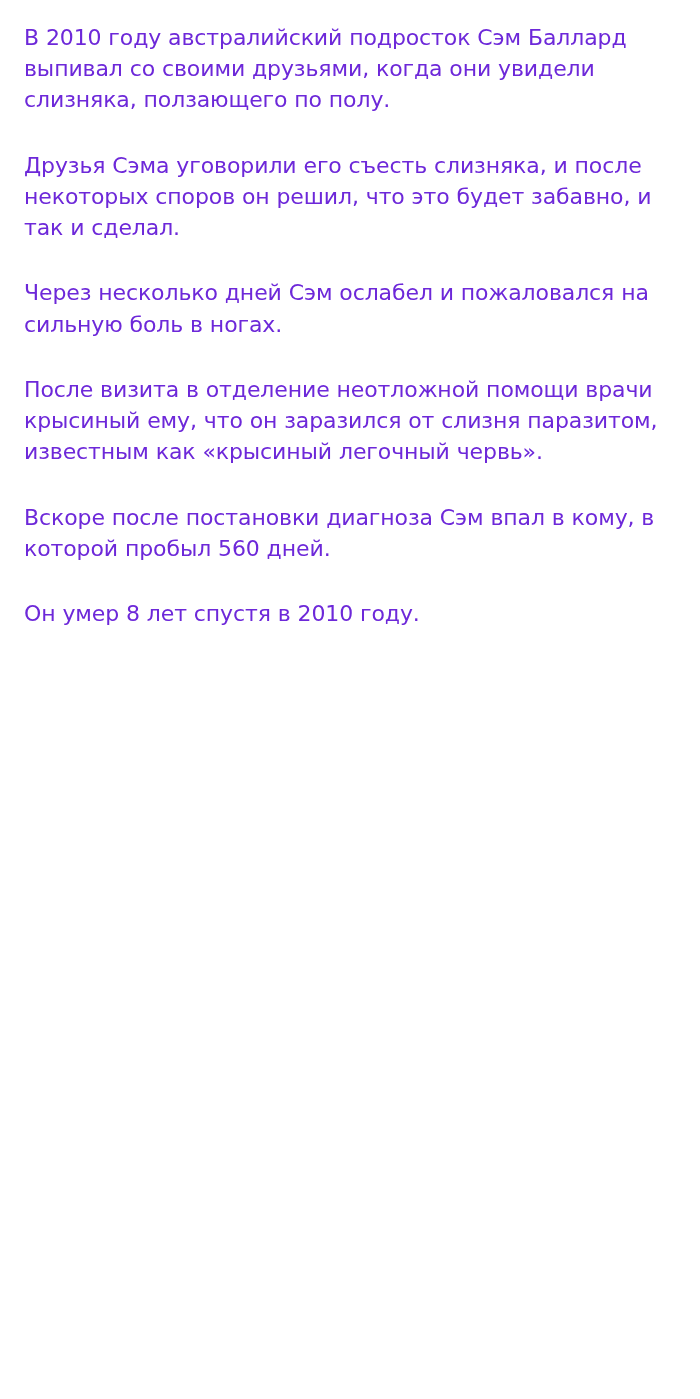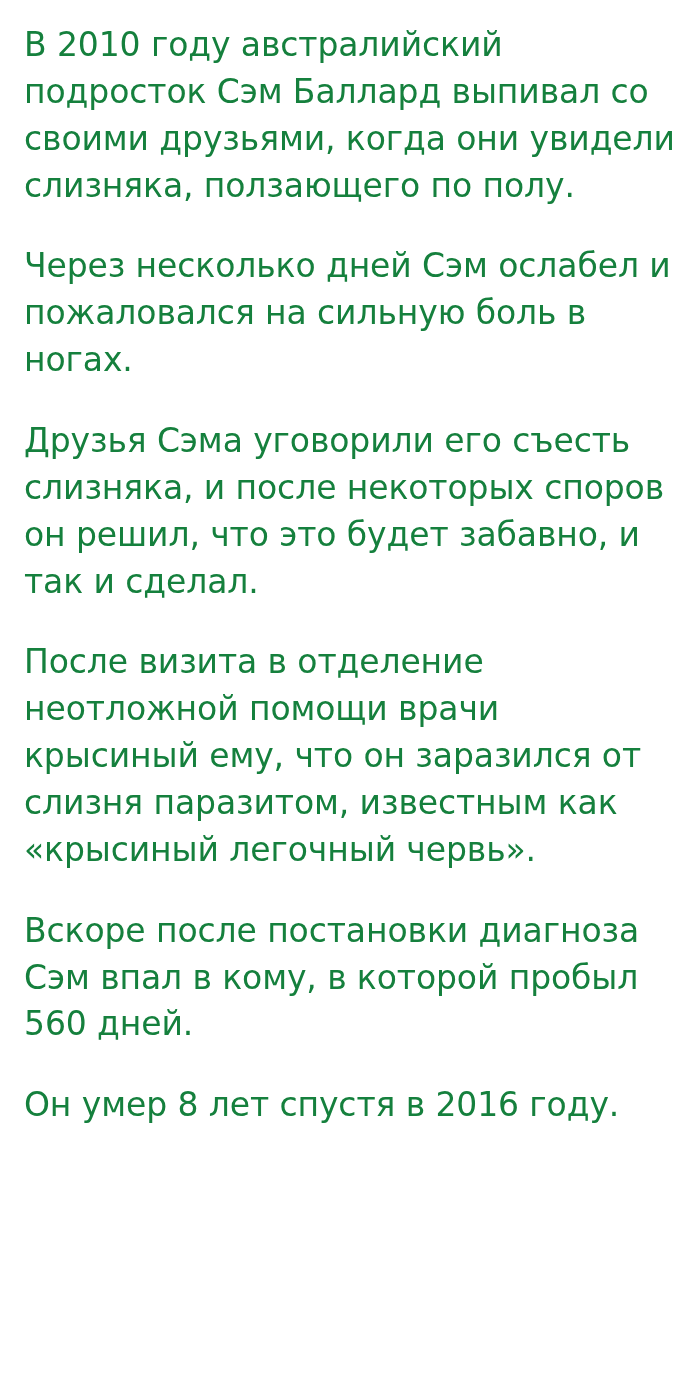--- a/index.html
+++ b/index.html
@@ -18,37 +18,37 @@
     width: 700px;
     min-height: 1399px;
     box-sizing: border-box;
     padding: 22px 24px 10px 24px;
     background: #ffffff;
   }
   .article {
     display: block;
   }
   .para {
-    font-size: 33px;
+    font-size: 22px;
     line-height: 1.42;
     letter-spacing: -0.1px;
-    color: #15803d;
+    color: #6d28d9;
     margin: 0 0 34px 0;
     font-weight: 400;
     word-wrap: break-word;
   }
   .para:last-child {
     margin-bottom: 0;
   }
 </style>
 </head>
 <body>
 
 <div class="page">
   <article class="article">
     <p class="para">В 2010 году австралийский подросток Сэм Баллард выпивал со своими друзьями, когда они увидели слизняка, ползающего по полу.</p>
+    <p class="para">Друзья Сэма уговорили его съесть слизняка, и после некоторых споров он решил, что это будет забавно, и так и сделал.</p>
     <p class="para">Через несколько дней Сэм ослабел и пожаловался на сильную боль в ногах.</p>
-    <p class="para">Друзья Сэма уговорили его съесть слизняка, и после некоторых споров он решил, что это будет забавно, и так и сделал.</p>
     <p class="para">После визита в отделение неотложной помощи врачи крысиный ему, что он заразился от слизня паразитом, известным как «крысиный легочный червь».</p>
     <p class="para">Вскоре после постановки диагноза Сэм впал в кому, в которой пробыл 560 дней.</p>
-    <p class="para">Он умер 8 лет спустя в 2016 году.</p>
+    <p class="para">Он умер 8 лет спустя в 2010 году.</p>
   </article>
 </div>
 
 </body></html>

